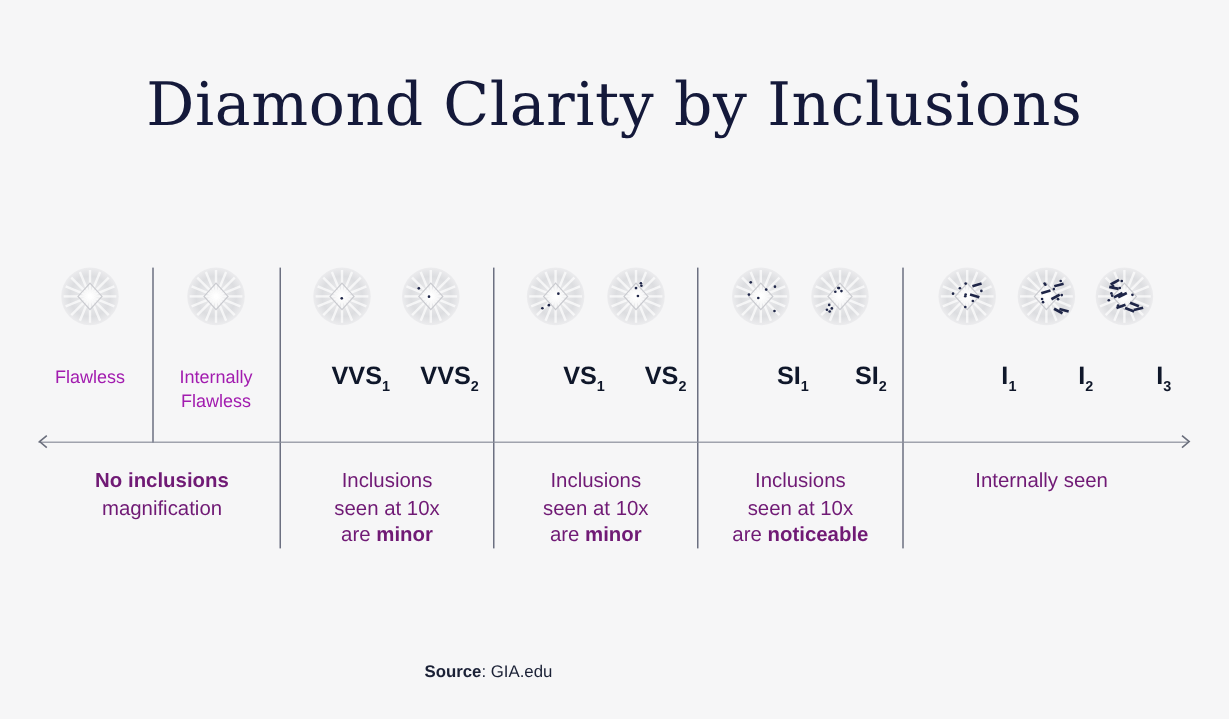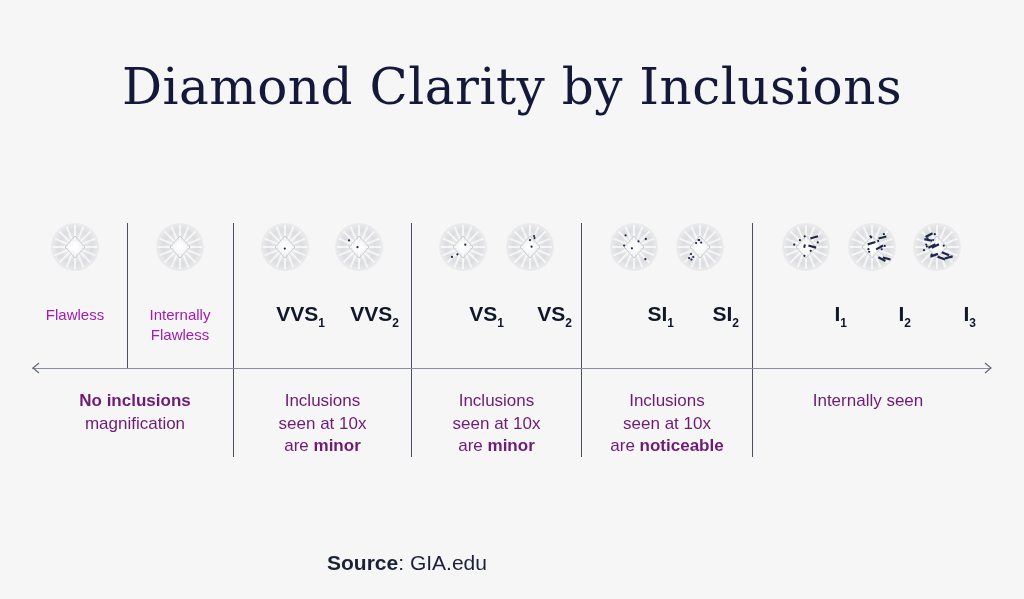--- a/index.html
+++ b/index.html
@@ -7,21 +7,21 @@
   .title { position:absolute; left:0; top:58px; width:1024px; text-align:center; font-family:"DejaVu Serif", serif; font-size:50px; color:#14193a; letter-spacing:0.5px; }
   .vline { position:absolute; width:1px; background:#4a4f64; }
   .axis { position:absolute; left:32px; top:368px; width:958px; height:1px; background:#8a8e9b; }
   .arrow { position:absolute; top:362px; width:10px; height:12px; }
   .gem { position:absolute; width:50px; height:50px; top:222px; }
   .grade { position:absolute; top:302px; text-align:right; font-size:21px; font-weight:bold; color:#0f172a; width:80px; }
   .grade sub { font-size:12px; vertical-align:-6px; }
   .lab { position:absolute; text-align:center; font-size:15px; color:#a21caf; line-height:20px; }
   .desc { position:absolute; top:390px; text-align:center; font-size:17px; line-height:22.5px; color:#701a75; }
   .desc b { font-weight:bold; }
-  .source { position:absolute; top:551px; left:0; width:814px; text-align:center; font-size:21px; color:#1b2136; }
+  .source { position:absolute; top:551px; left:0; width:814px; text-align:center; font-size:14px; color:#1b2136; }
 </style>
 </head>
 <body>
 
 <div class="title">Diamond Clarity by Inclusions</div>
 
 <div class="vline" style="left:127px;top:223px;height:146px;"></div>
 <div class="vline" style="left:233px;top:223px;height:234px;"></div>
 <div class="vline" style="left:411px;top:223px;height:234px;"></div>
 <div class="vline" style="left:581px;top:223px;height:234px;"></div>

